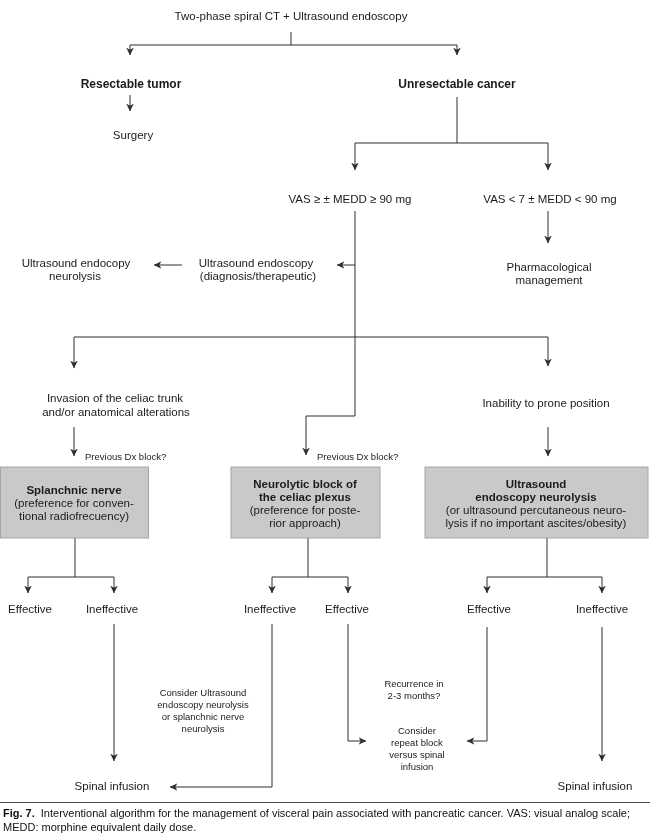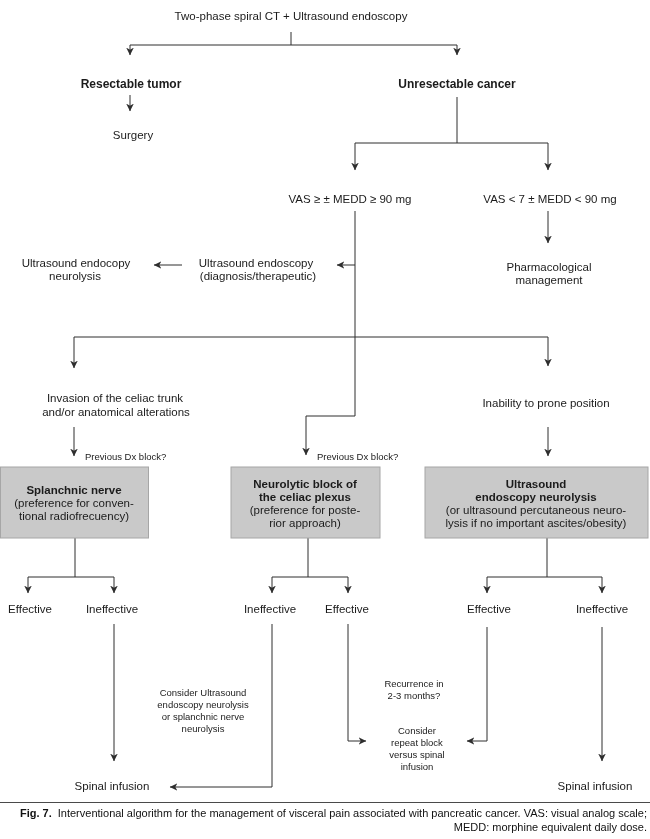--- a/index.html
+++ b/index.html
@@ -6,21 +6,21 @@
   body{width:650px;height:839px;font-family:"Liberation Sans",sans-serif;color:#1b1b1b;overflow:hidden;}
   .page{position:relative;width:610px;height:839px;background:#fff;}
   svg{display:block;}
   svg text{font-family:"Liberation Sans",sans-serif;fill:#1b1b1b;font-size:11.5px;text-anchor:middle;}
   svg text.b{font-weight:bold;font-size:12px;}
   svg text.bb{font-weight:bold;font-size:11.5px;}
   svg text.s{font-size:9.5px;}
   svg text.st{text-anchor:start;}
   .ln{stroke:#2e2e2e;stroke-width:1;fill:none;}
   .box{fill:#c9c9c9;stroke:#a6a6a6;stroke-width:1;}
-  .caption{position:absolute;left:0;top:802px;width:644px;padding:4px 3px 0 3px;border-top:1px solid #4a4a4a;font-size:11px;line-height:1.25;color:#111;text-align:right;}
+  .caption{position:absolute;left:0;top:802px;width:644px;padding:4px 3px 0 3px;border-top:1px solid #4a4a4a;font-size:11px;line-height:1.25;color:#111;}
   .caption b{margin-right:6px;}
 </style>
 </head>
 <body>
 
 <div class="page">
   <svg width="650" height="802" viewBox="0 0 650 802">
     <defs>
       <marker id="arr" viewBox="0 0 8 8" markerWidth="9" markerHeight="9" refX="6.6" refY="4" orient="auto" markerUnits="userSpaceOnUse">
         <path d="M0 0.6 L6.8 4 L0 7.4 L1.9 4 Z" fill="#2e2e2e"></path>

